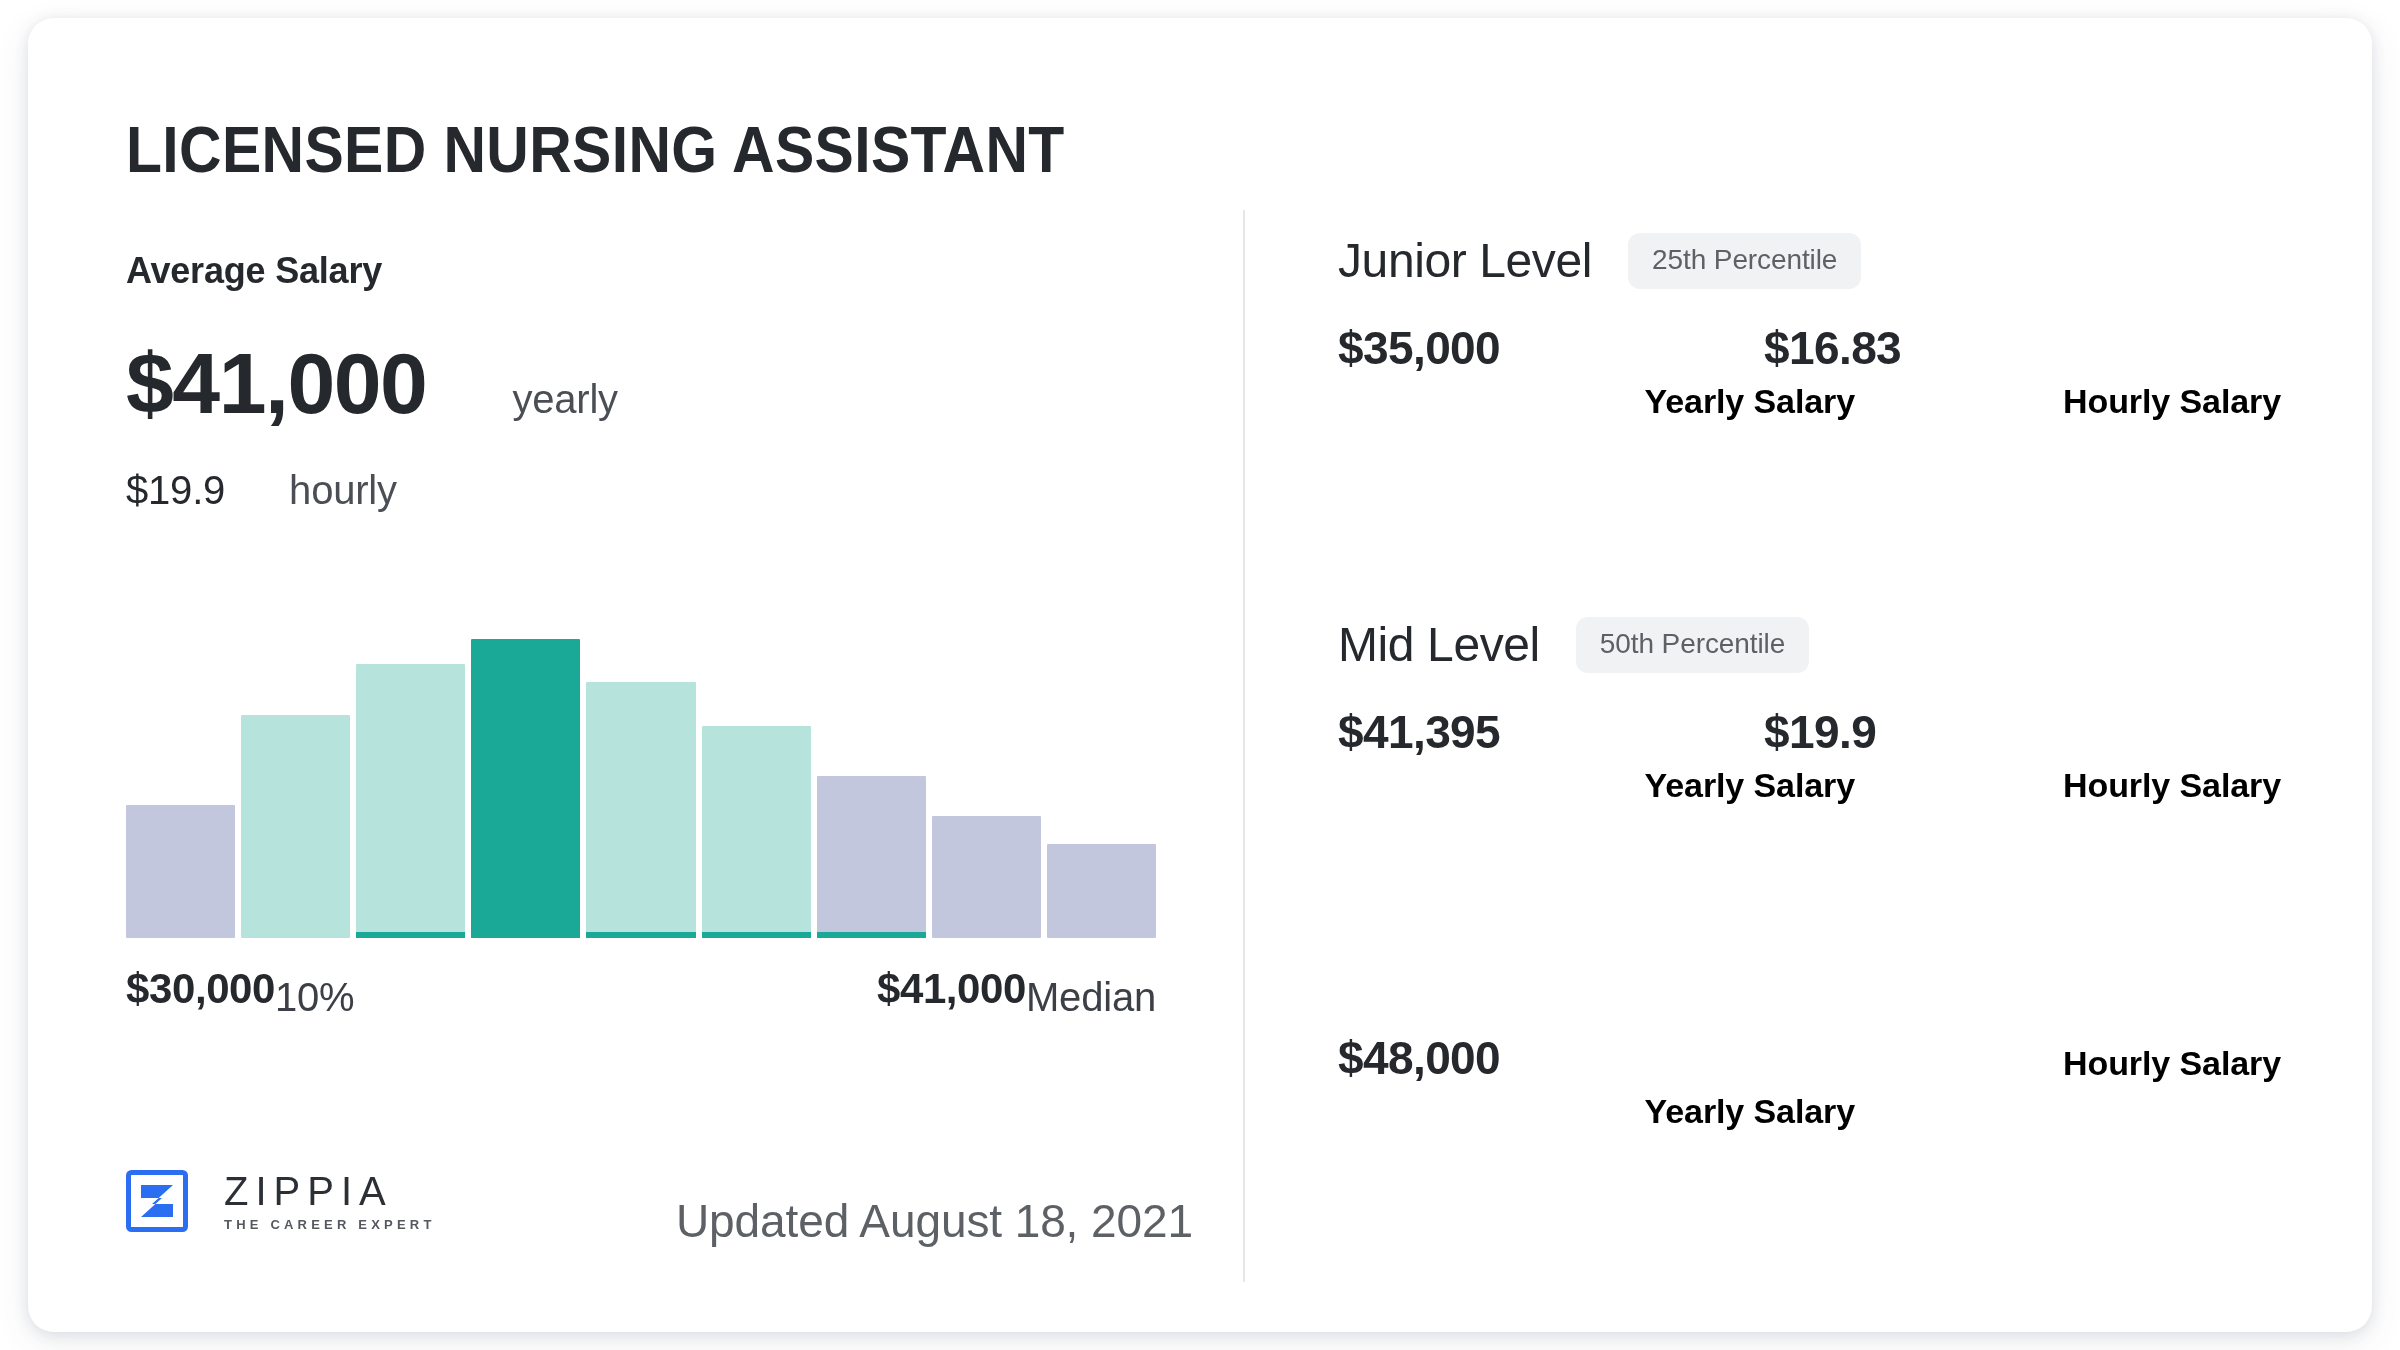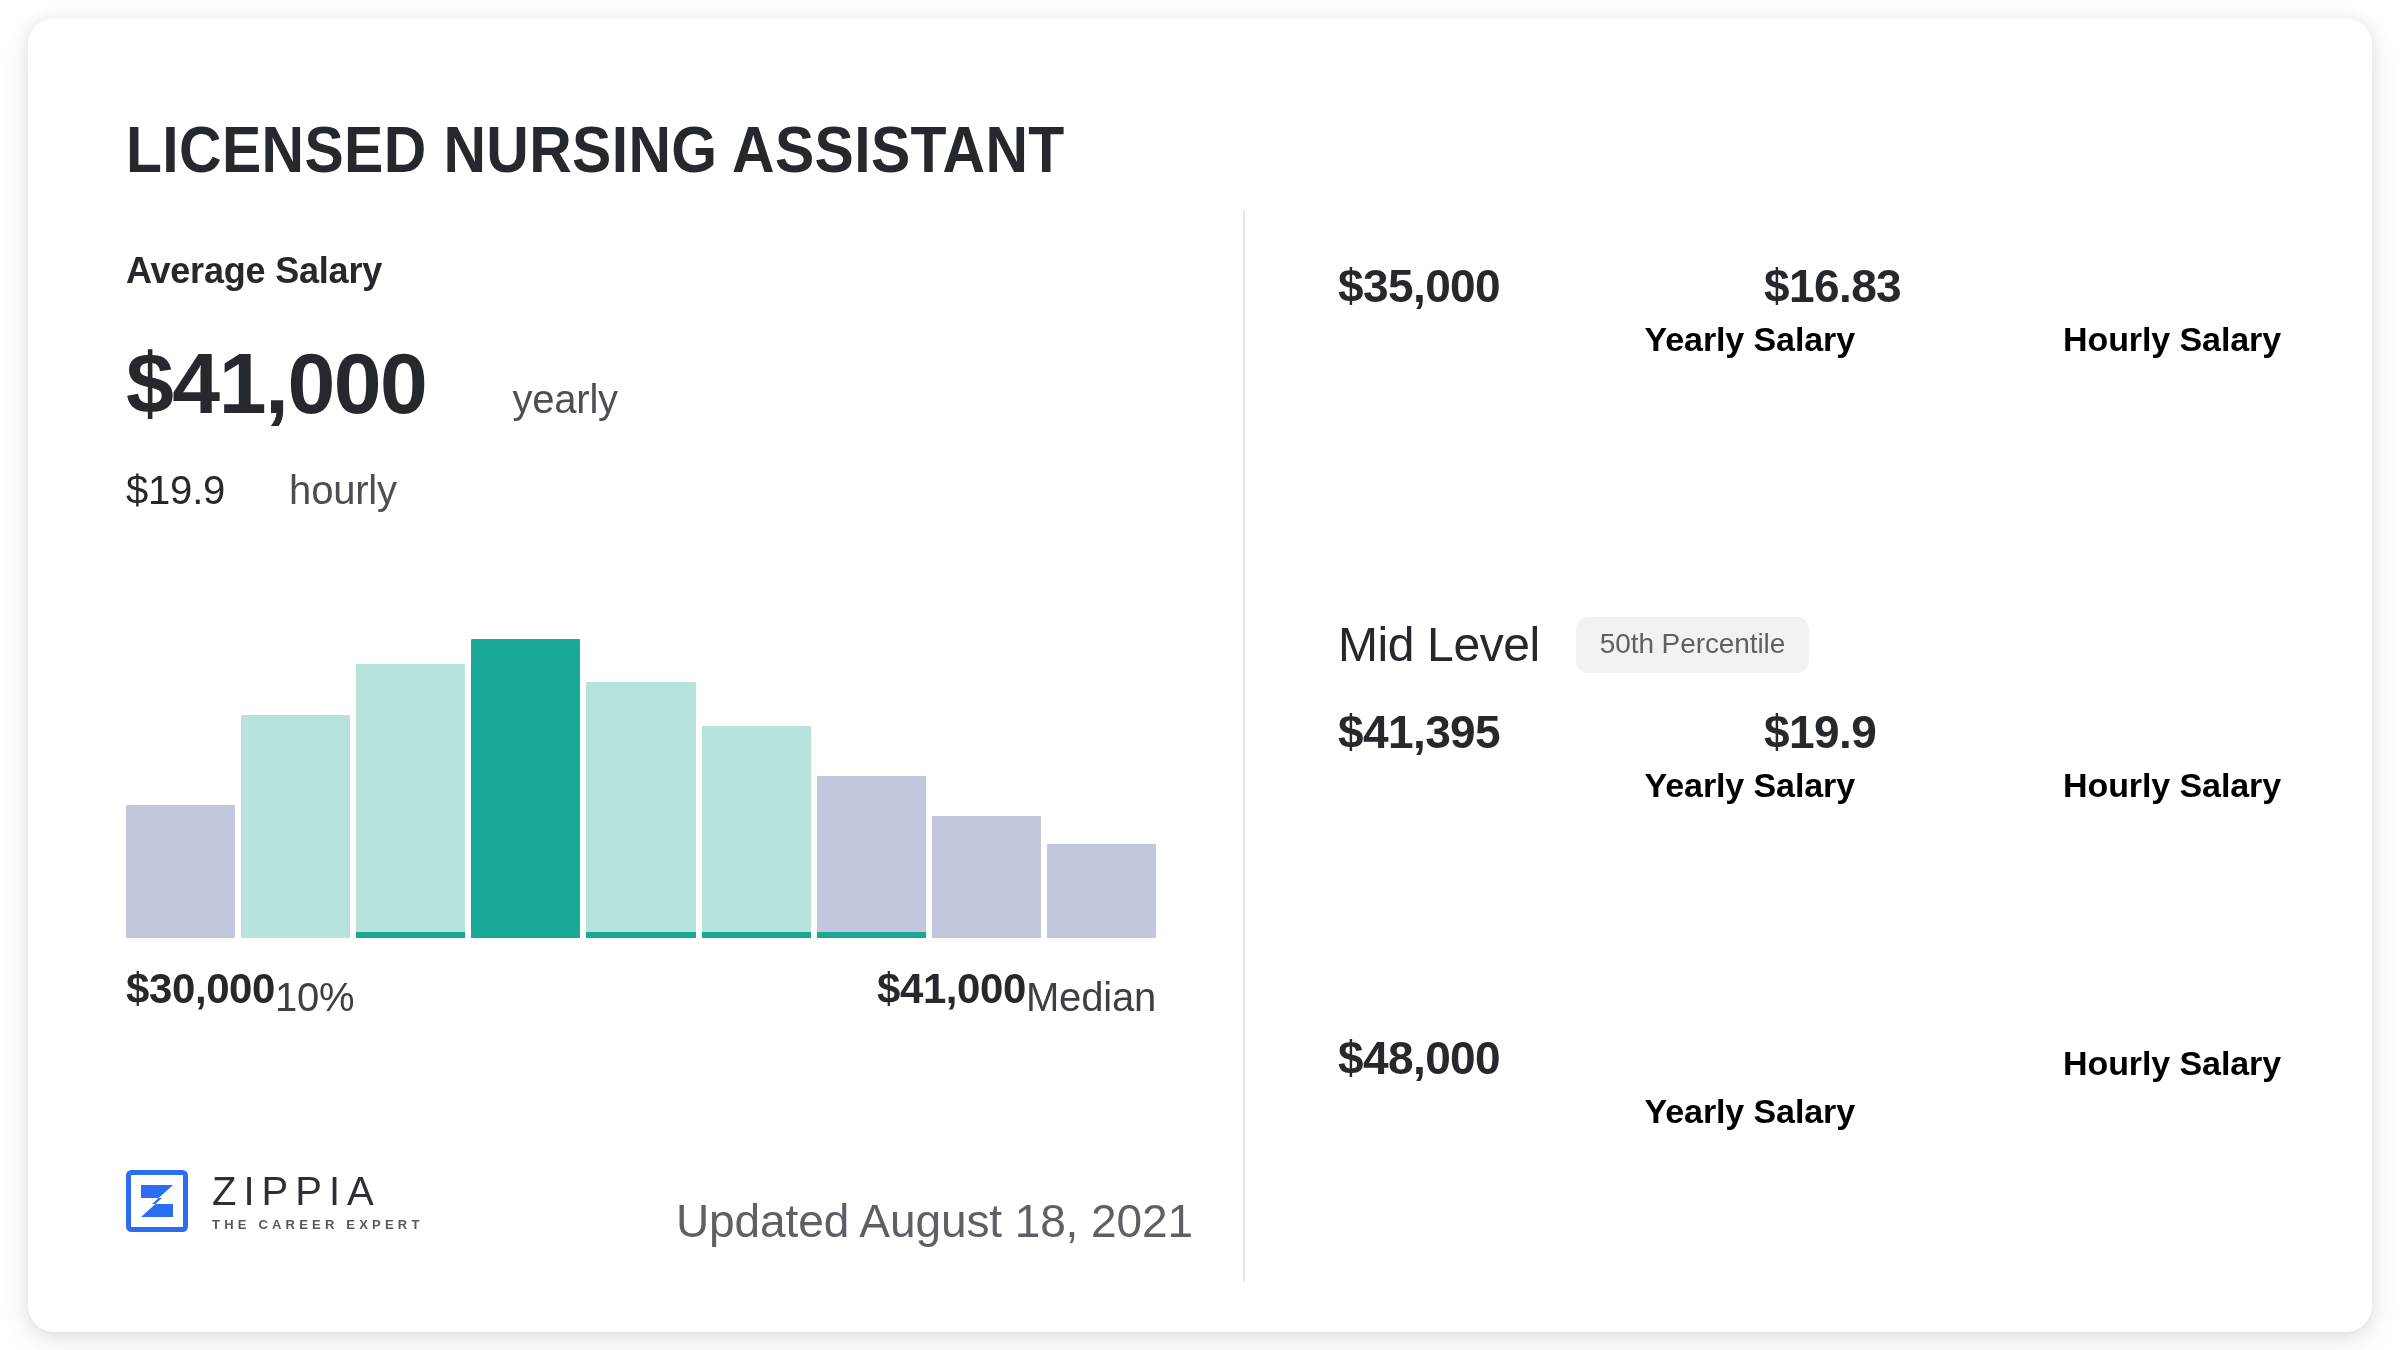--- a/index.html
+++ b/index.html
@@ -177,21 +177,21 @@
     display: flex;
     align-items: center;
   }
   .logo-mark {
     width: 62px;
     height: 62px;
     flex: 0 0 62px;
     position: relative;
   }
   .logo-text {
-    margin-left: 24px;
+    margin-left: 36px;
     display: flex;
     flex-direction: column;
     justify-content: flex-start;
   }
   .logo-word {
     font-size: 40px;
     font-weight: 400;
     letter-spacing: 7px;
     color: #2b2f36;
     line-height: 1;
@@ -354,20 +354,24 @@
       </div>
 
       <div class="updated">Updated August 18, 2021</div>
     </div>
 
     <div class="divider"></div>
 
     <div class="right-panel">
 
       <div class="level-block j">
+        <div class="level-head">
+          <span class="level-name">Junior Level</span>
+          <span class="pct-badge">25th Percentile</span>
+        </div>
         <div class="level-cols">
           <div class="level-col">
             <div class="salary-value">$35,000</div>
             <div class="salary-label">Yearly Salary</div>
           </div>
           <div class="level-col second">
             <div class="salary-value">$16.83</div>
             <div class="salary-label">Hourly Salary</div>
           </div>
         </div>

